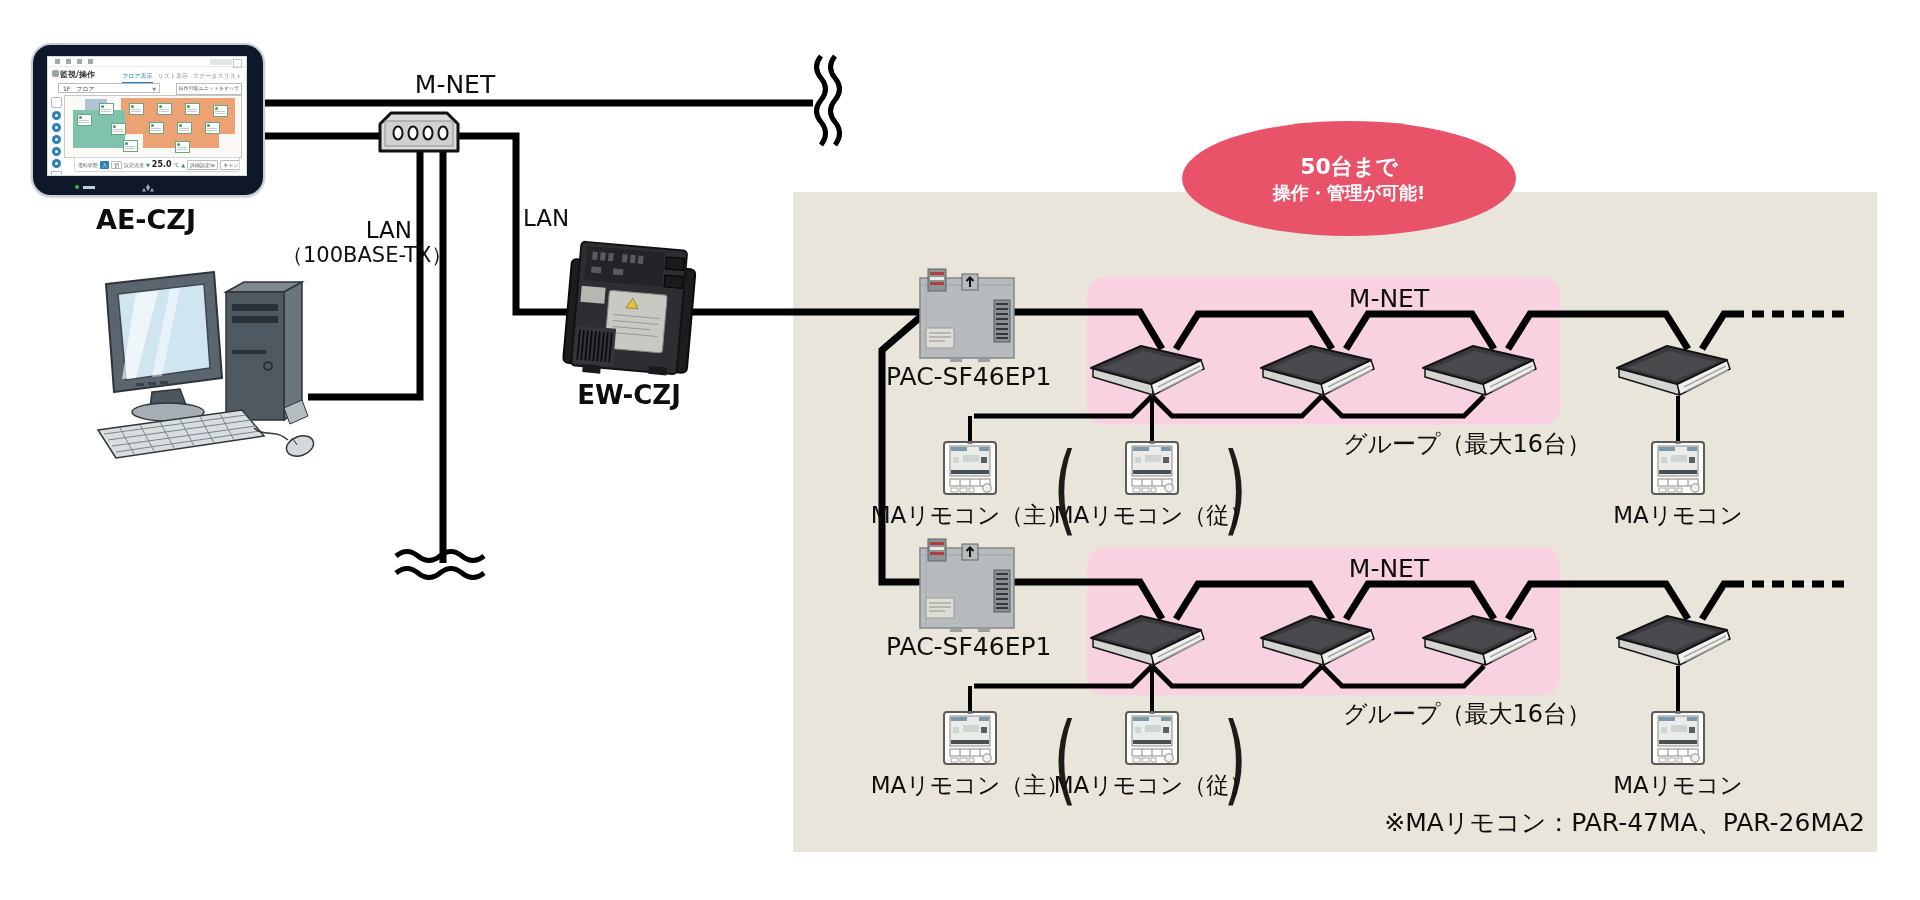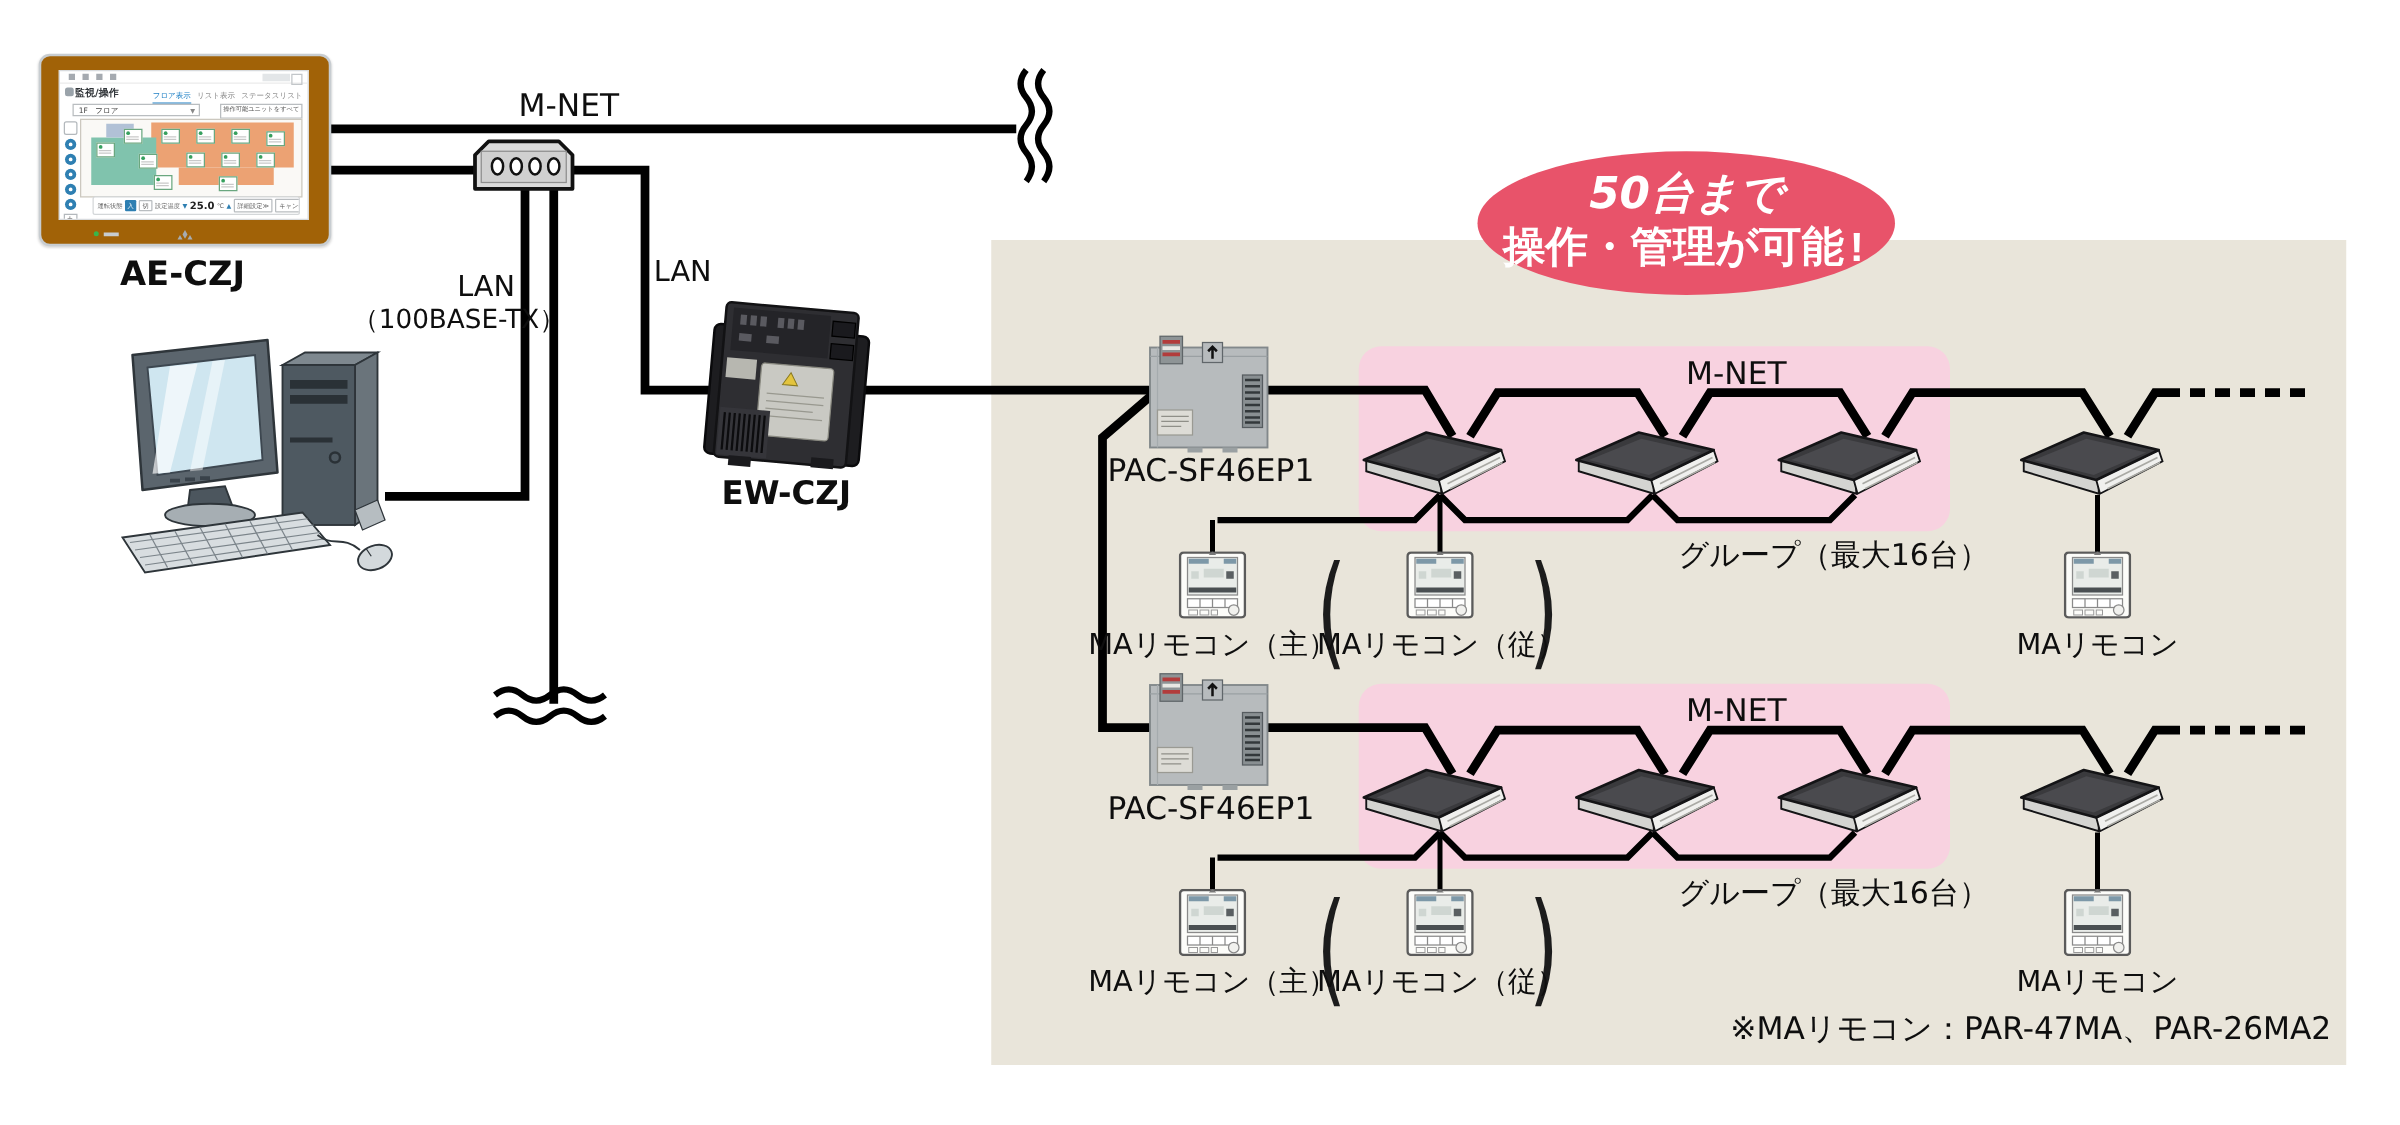--- a/index.html
+++ b/index.html
@@ -8,24 +8,24 @@
   .abs{position:absolute;}
   .lbl{position:absolute;white-space:nowrap;color:#0e0e0e;}
   .ctr{text-align:center;}
   
   #fc-panel{left:793px;top:192px;width:1084px;height:660px;background:#e9e5da;}
   .group-box{width:473px;height:148px;background:#f8d2e0;border-radius:18px;}
   
   #badge{left:1182px;top:121px;width:334px;height:115px;background:#e8536a;border-radius:50%;
          display:flex;flex-direction:column;align-items:center;justify-content:center;color:#fff;
          font-weight:bold;line-height:1.35;}
-  #badge .b1{font-size:35px;font-style:italic;} #badge .b2{font-size:34px;font-family:Liberation Mono, monospace;}
+  #badge .b1{font-size:22px;} #badge .b2{font-size:18px;}
   
-  #monitor{left:31px;top:43px;width:230px;height:150px;background:#a16207;border:2px solid #c8cdd1;
-           border-radius:9px;box-shadow:0 1px 2px rgba(0,0,0,.15);}
+  #monitor{left:31px;top:43px;width:230px;height:150px;background:#0f172a;border:2px solid #c8cdd1;
+           border-radius:20px;box-shadow:0 1px 2px rgba(0,0,0,.15);}
   #screen{position:absolute;left:14px;top:11px;width:198px;height:118px;background:#fff;
           border:1px solid #d8dbde;overflow:hidden;font-size:6px;color:#555;}
   #screen .topbar{position:absolute;left:0;top:0;width:100%;height:10px;border-bottom:1px solid #ececec;
           display:flex;align-items:center;gap:6px;padding-left:7px;box-sizing:border-box;}
   #screen .tico{width:5px;height:5px;background:#a5aab0;}
   #screen .tinfo{position:absolute;right:14px;top:2px;width:22px;height:6px;background:#e3e6e8;}
   #screen .tbtn{position:absolute;right:4px;top:2px;width:7px;height:7px;border:1px solid #c2c6c9;}
   #screen .ttl{position:absolute;left:12px;top:12px;font-size:8px;font-weight:bold;color:#2f3337;}
   #screen .ttlico{position:absolute;left:4px;top:13px;width:7px;height:7px;background:#9aa3aa;border-radius:2px;}
   #screen .tabs{position:absolute;right:4px;top:15px;display:flex;gap:5px;font-size:6px;color:#888;}

